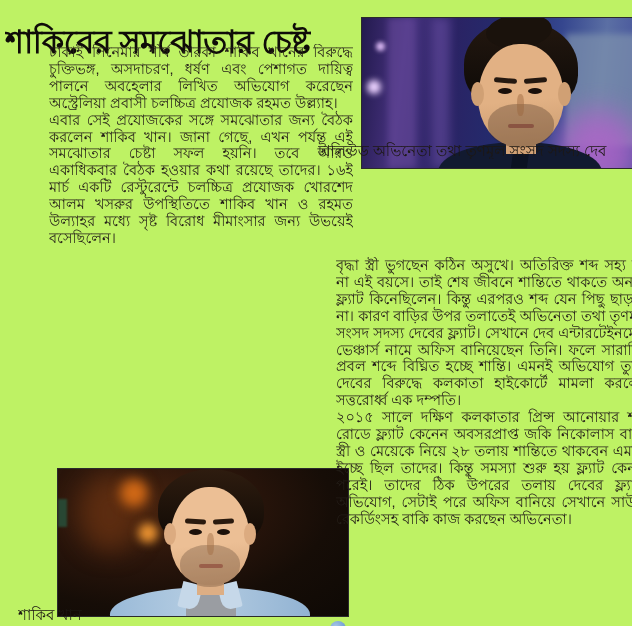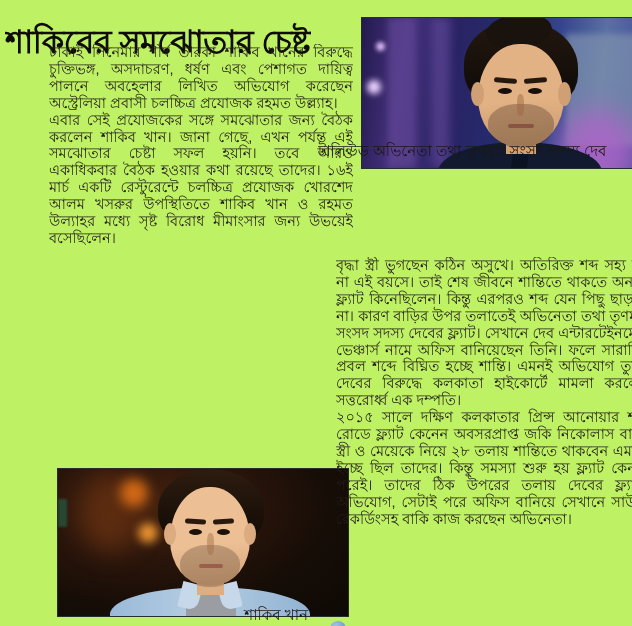--- a/index.html
+++ b/index.html
@@ -38,21 +38,21 @@
   .bodycol p{margin:0;padding:0;}
   .body-left{left:5px;top:44px;width:304px;height:405px;margin-left:44px;}
   .body-right{left:317px;top:257px;width:312px;height:360px;margin-left:19px;}
   
   .caption{
     font-size:15px;
     color:#1d1813;
     white-space:nowrap;
     overflow:hidden;
   }
-  .caption-shakib{left:18px;top:603px;width:290px;height:20px;text-align:right;}
+  .caption-shakib{left:18px;top:603px;width:290px;height:20px;}
   .caption-dev{left:318px;top:139px;width:312px;height:20px;}
   
   .photo{
     overflow:hidden;
     border:1px solid #2b2b2b;
     background:#000;
   }
   .photo *{position:absolute;}
   .photo-dev{left:321px;top:1px;width:308px;height:150px;}
   .photo-shakib{left:17px;top:452px;width:290px;height:147px;}

